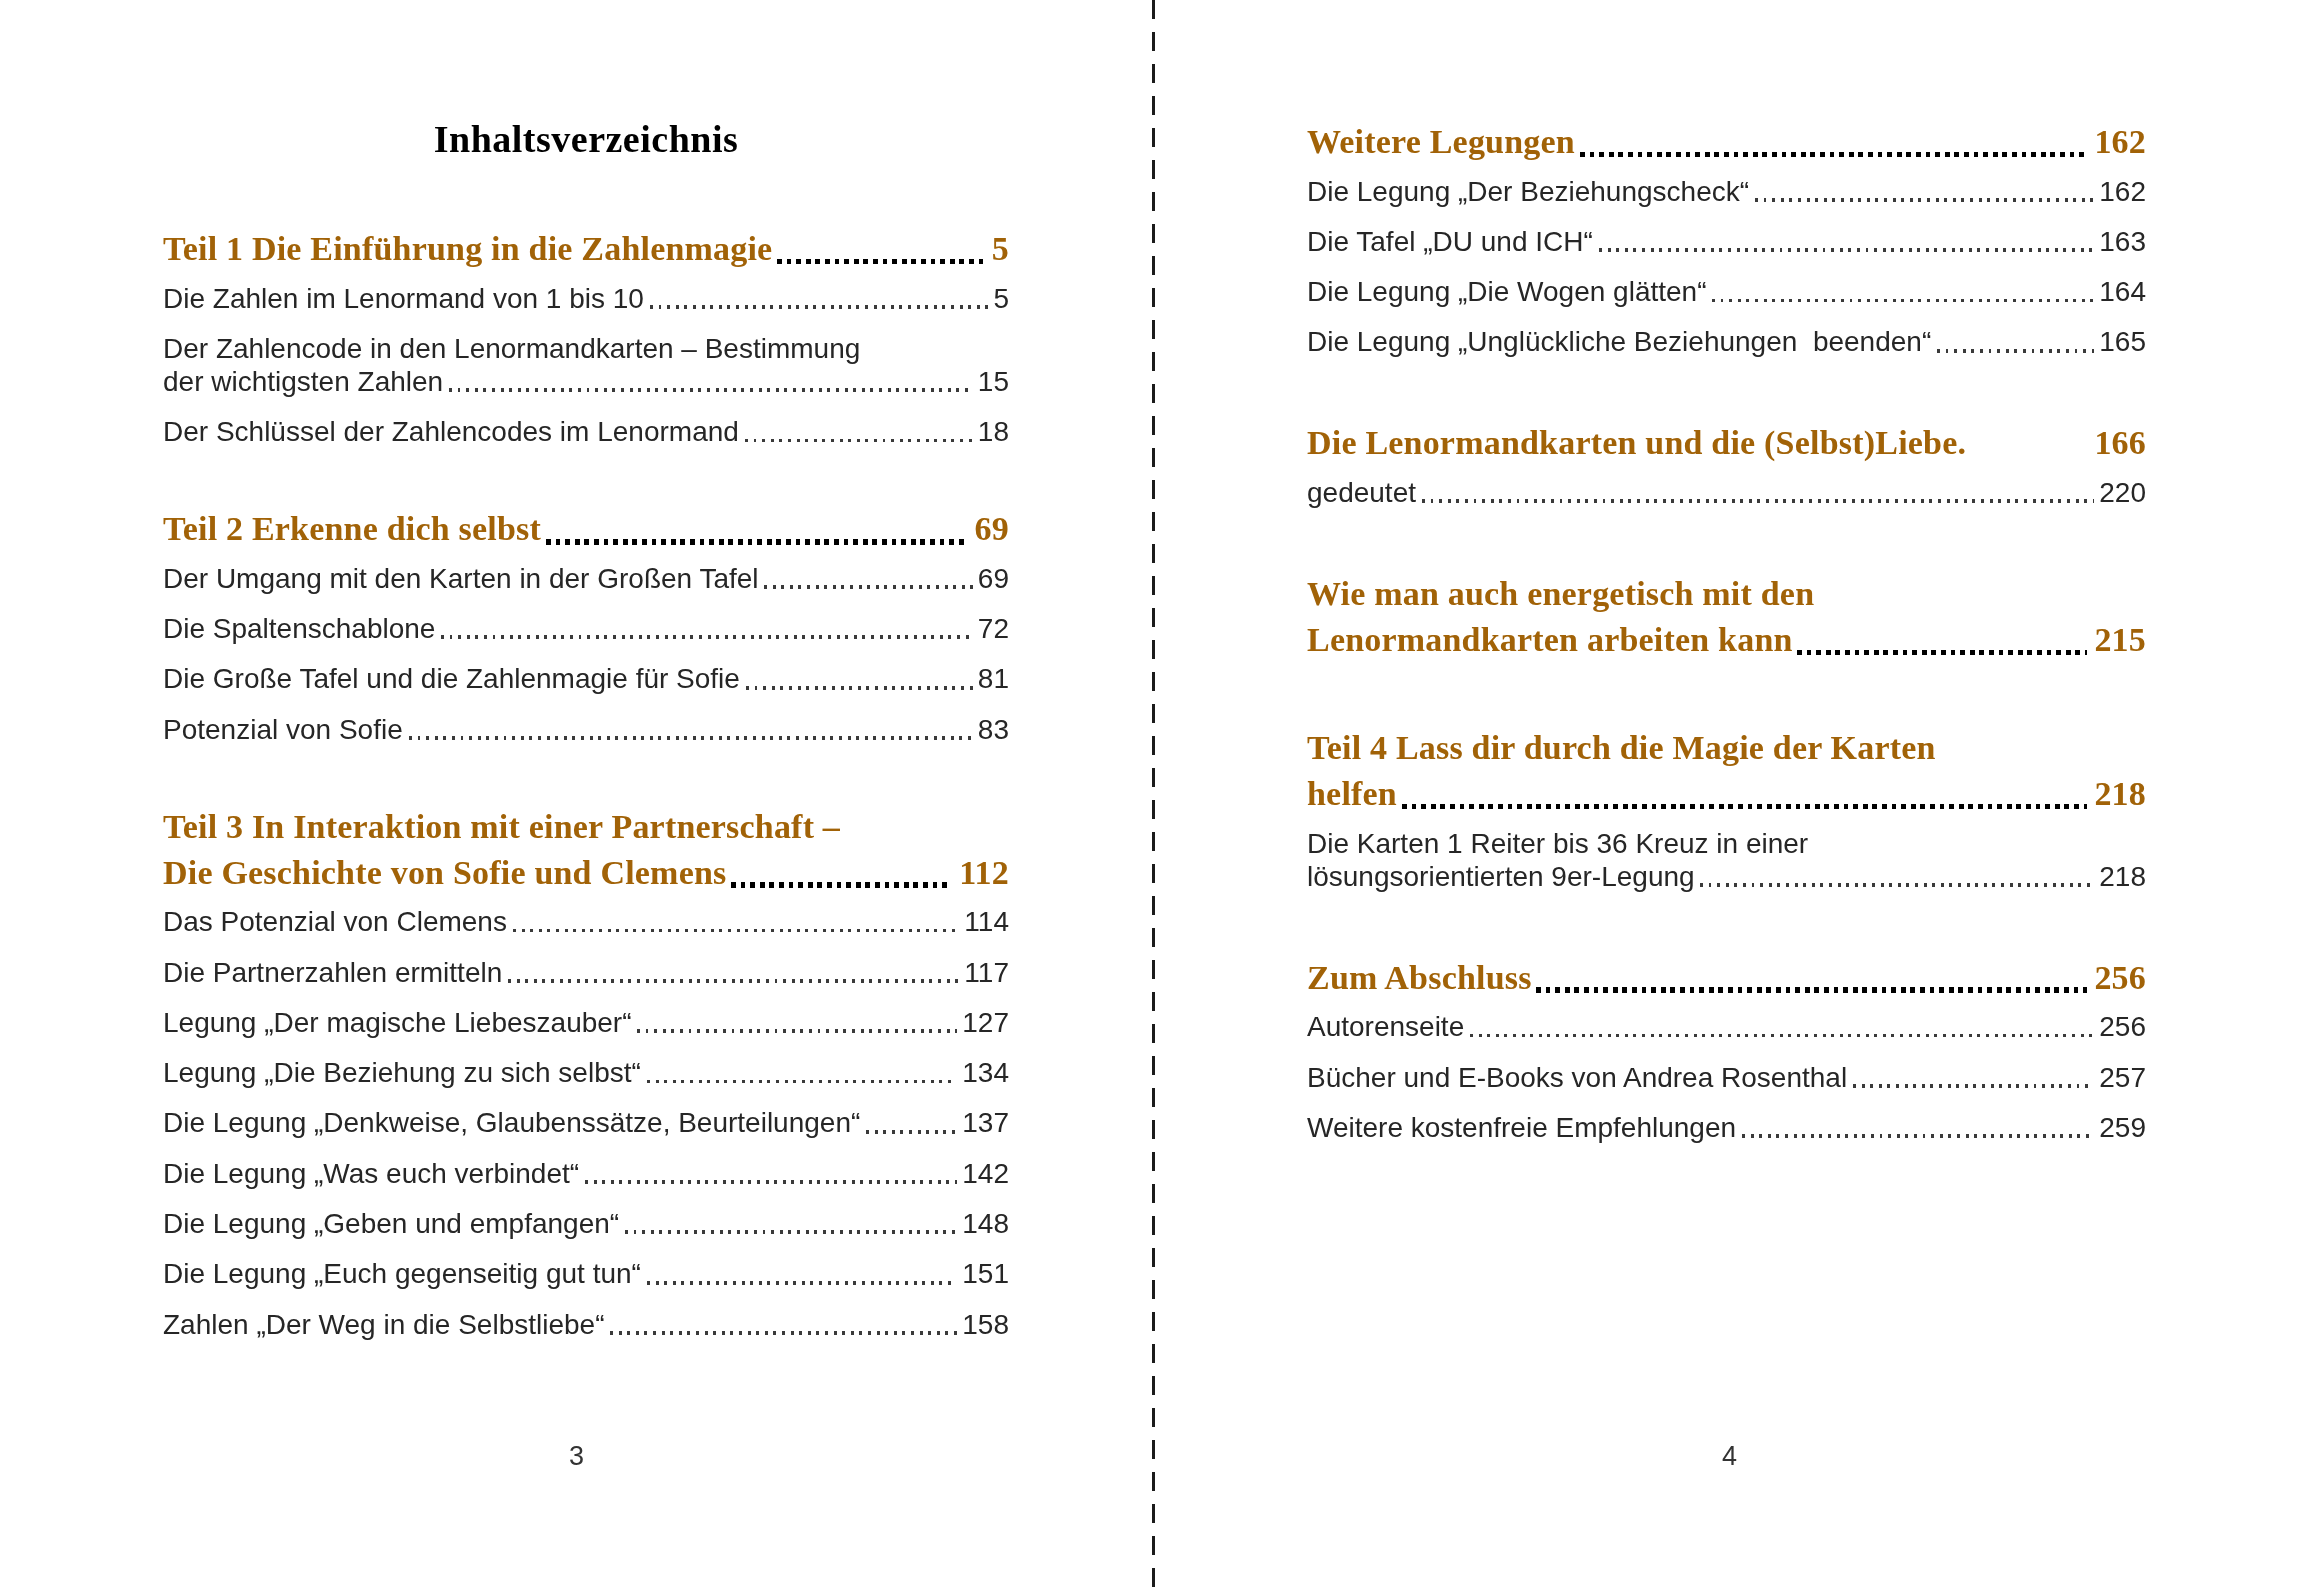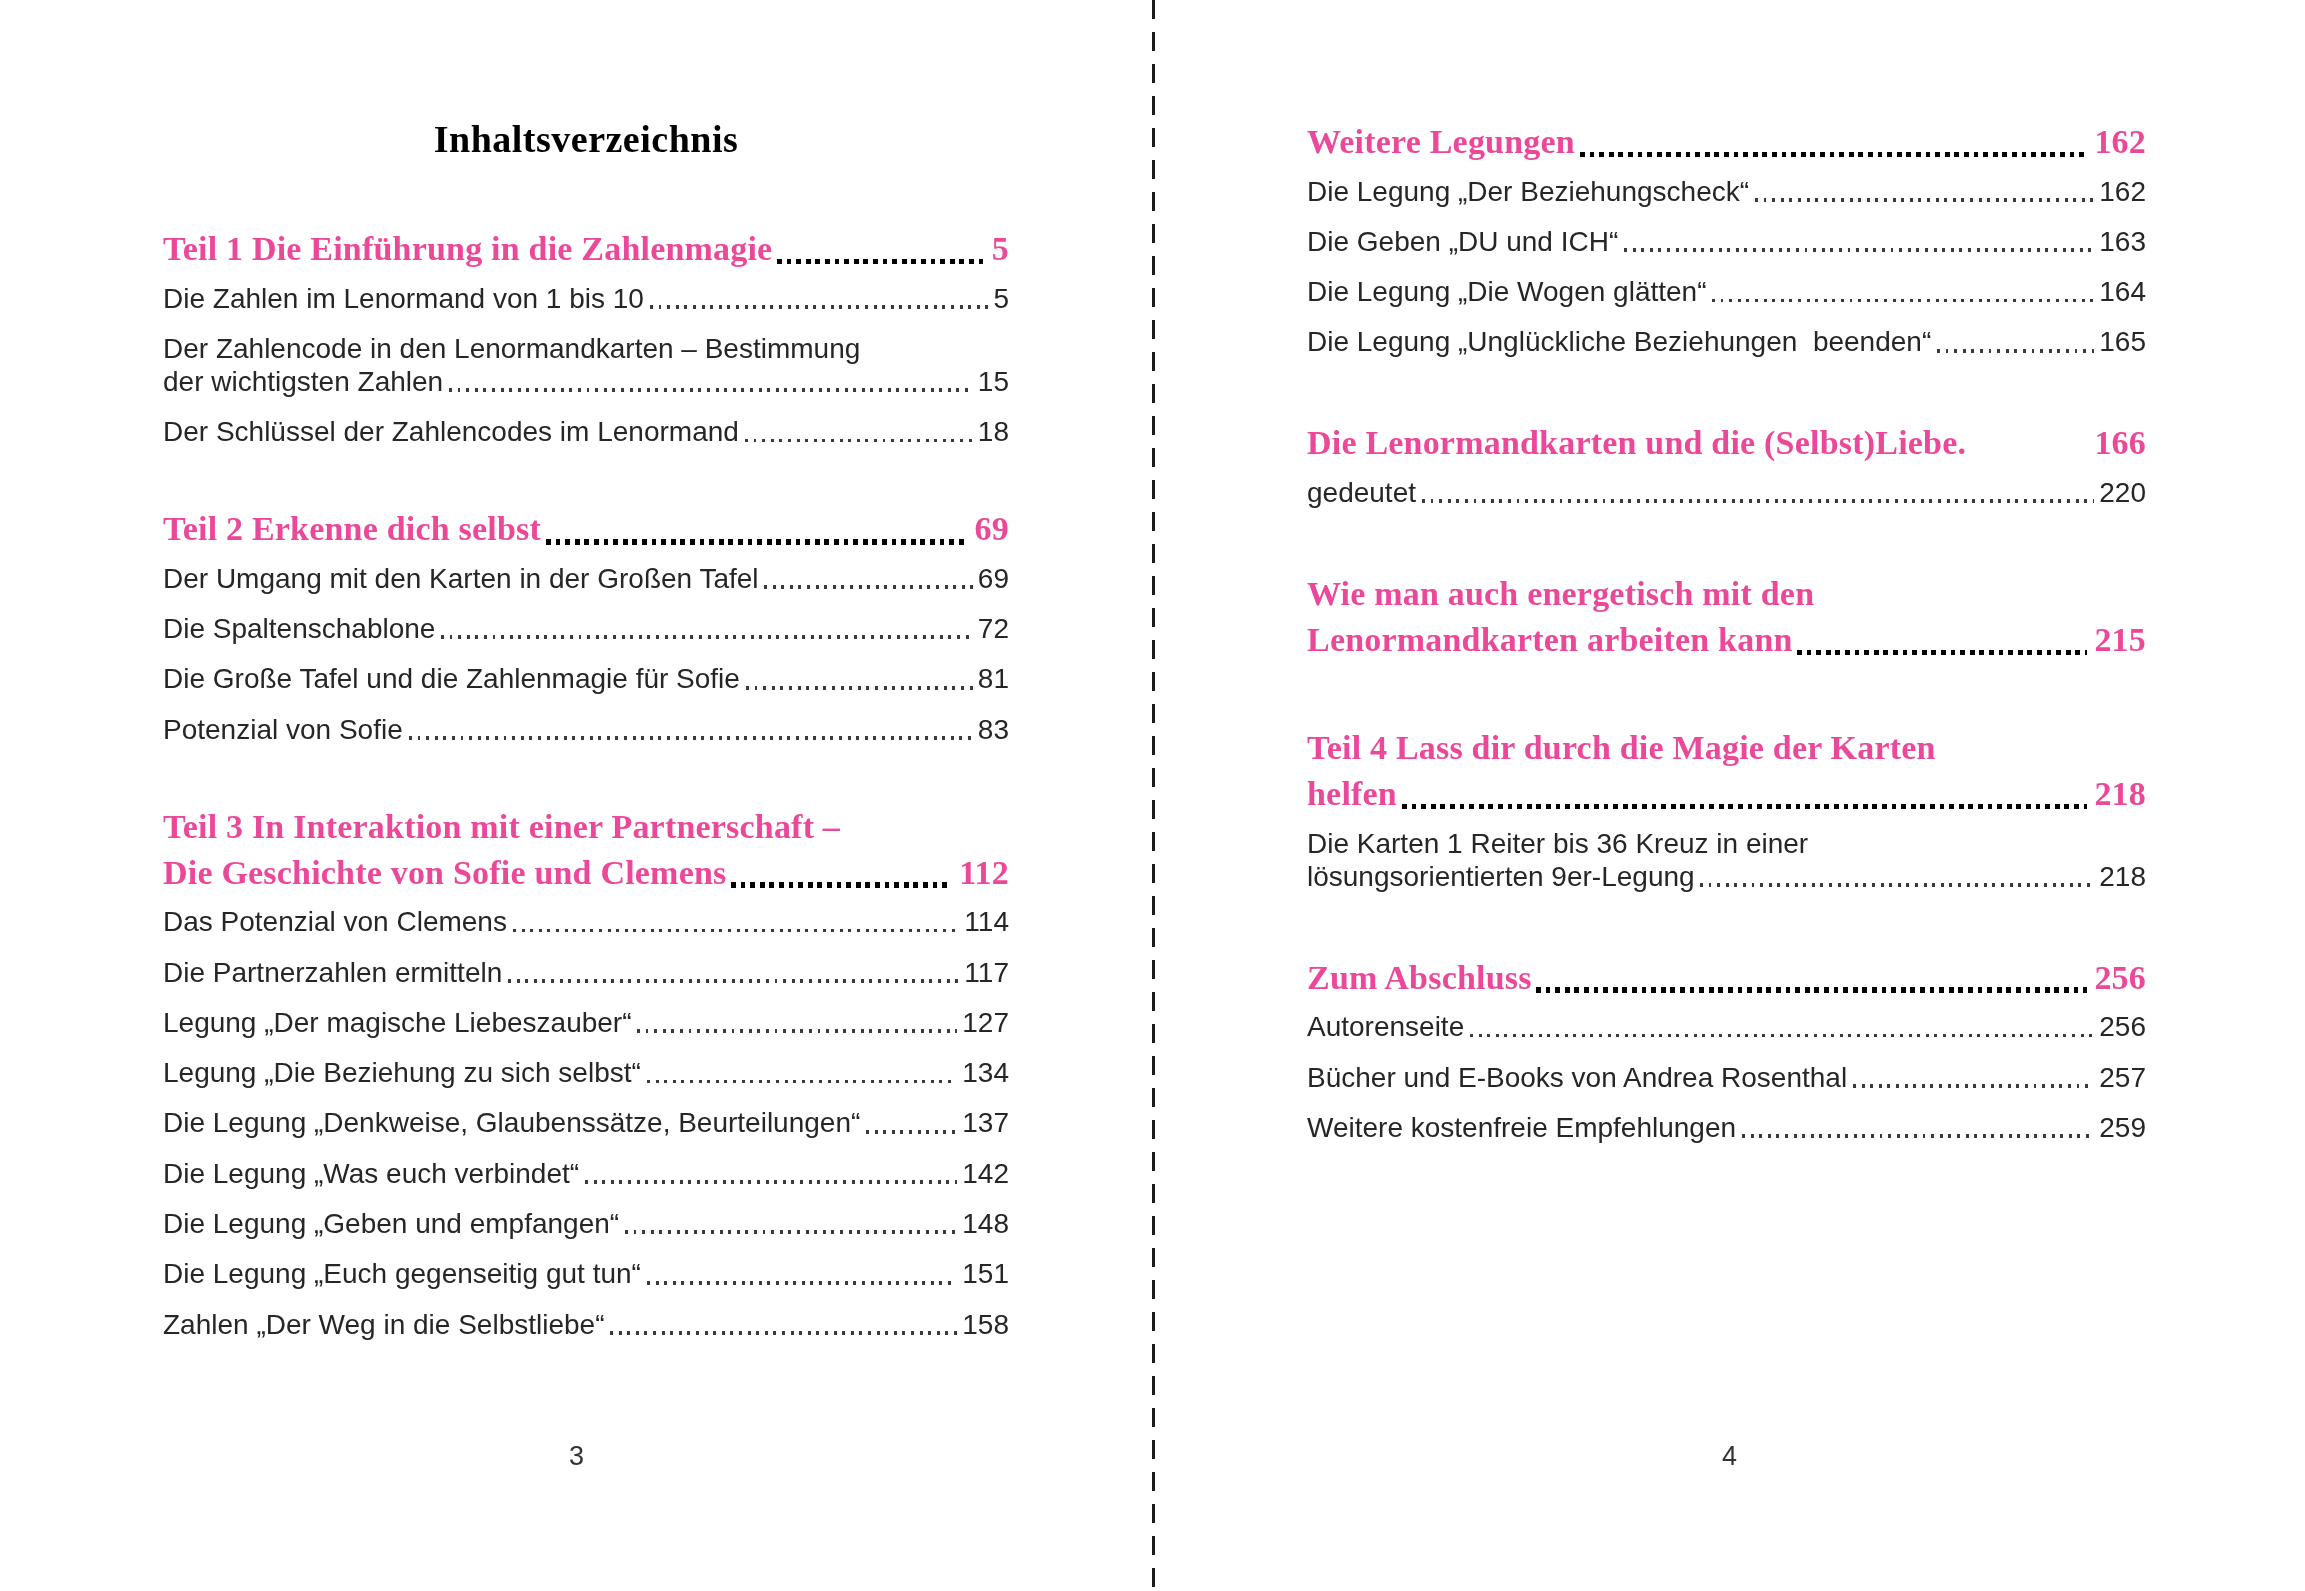--- a/index.html
+++ b/index.html
@@ -31,21 +31,21 @@
   }
 
   .section + .section { margin-top: 58px; }
   #right-page .section + .section { margin-top: 62px; }
 
   .heading {
     font-family: "Liberation Serif", serif;
     font-weight: bold;
     font-size: 34px;
     line-height: 46px;
-    color: #ec4899;
+    color: #a16207;
     margin-bottom: 9.6px;
     letter-spacing: 0.2px;
   }
   .entry {
     font-size: 28px;
     line-height: 33px;
     margin-bottom: 17.3px;
     color: #262626;
   }
   .line { white-space: pre-wrap; }
@@ -160,21 +160,21 @@
 <div class="page" id="right-page">
   <div id="right-sections">
       <div class="section">
         <div class="heading">
           <div class="line row"><span class="txt">Weitere Legungen</span><span class="leader"></span><span class="pg">162</span></div>
         </div>
         <div class="entry">
           <div class="line row"><span class="txt">Die Legung „Der Beziehungscheck“</span><span class="leader"></span><span class="pg">162</span></div>
         </div>
         <div class="entry">
-          <div class="line row"><span class="txt">Die Geben „DU und ICH“</span><span class="leader"></span><span class="pg">163</span></div>
+          <div class="line row"><span class="txt">Die Tafel „DU und ICH“</span><span class="leader"></span><span class="pg">163</span></div>
         </div>
         <div class="entry">
           <div class="line row"><span class="txt">Die Legung „Die Wogen glätten“</span><span class="leader"></span><span class="pg">164</span></div>
         </div>
         <div class="entry">
           <div class="line row"><span class="txt">Die Legung „Unglückliche Beziehungen  beenden“</span><span class="leader"></span><span class="pg">165</span></div>
         </div>
       </div>
       <div class="section">
         <div class="heading">

